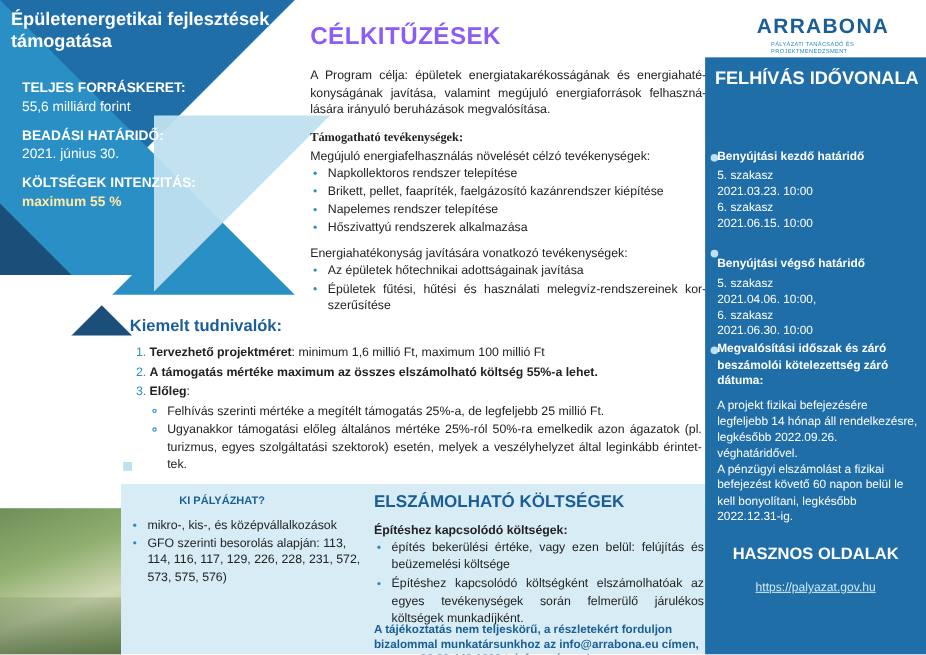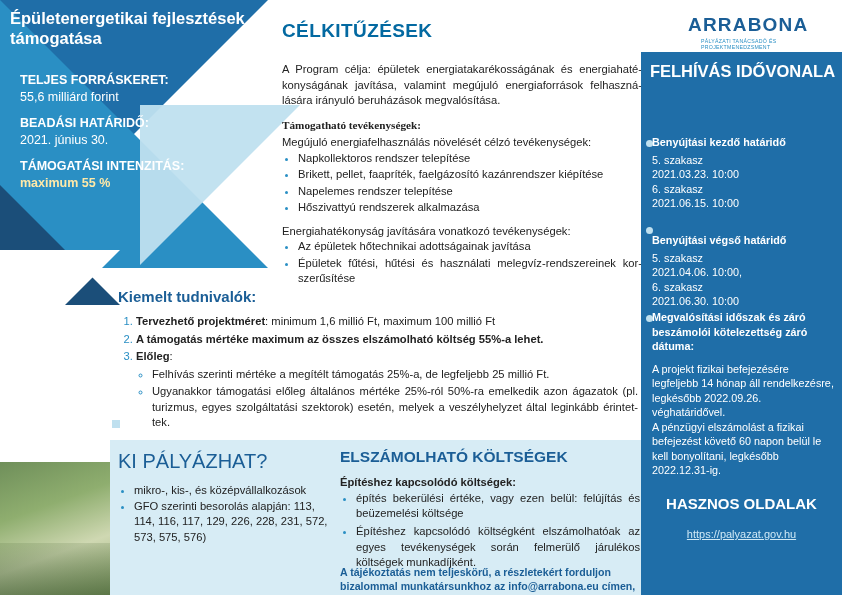--- a/index.html
+++ b/index.html
@@ -70,21 +70,21 @@
     position: absolute; left: 20px; top: 72px; width: 240px;
     color: #ffffff; font-size: 12.5px; line-height: 17px;
   }
   .left-facts .lbl { font-weight: bold; color:#ffffff; }
   .left-facts .blk { margin-bottom: 9px; }
   .left-facts .val-hi { color: #ffe9a8; font-weight: bold; }
 
   
   .goals-title {
     position: absolute; left: 282px; top: 20px;
-    color: #0369a1; font-size: 19px; font-weight: bold; letter-spacing: .4px;
+    color: #8b5cf6; font-size: 22px; font-weight: bold; letter-spacing: .4px;
   }
   .goals-body {
     position: absolute; left: 282px; top: 62px; width: 360px;
     color: #222222; font-size: 11.2px; line-height: 15.5px; text-align: justify;
   }
   .goals-body p { margin-bottom: 9px; }
   .goals-body .sub { font-weight: bold; color:#222; margin-bottom: 2px; font-family: Liberation Serif, serif; }
   .goals-body ul { margin: 0 0 8px 16px; }
   .goals-body li { margin-bottom: 1px; }
   li::marker { color: #2a8fc4; }
@@ -103,21 +103,21 @@
   .dot-sq { position: absolute; left: 112px; top: 420px; width: 8px; height: 8px; background: #bfe0ef; }
 
   
   .bottom-band {
     position: absolute; left: 110px; top: 440px; width: 531px; height: 155px;
     background: #d7ecf5;
   }
   .col-ki {
     position: absolute; left: 118px; top: 450px; width: 212px;
   }
-  .col-ki h3 { color: #1b5e96; font-size: 20px; font-weight: normal; margin-bottom: 10px; }
+  .col-ki h3 { color: #1b5e96; font-size: 10px; font-weight: bold; margin-bottom: 10px; margin-left: 45px; }
   .col-ki ul { margin-left: 16px; font-size: 11.2px; color: #222; line-height: 15.5px; }
 
   .col-els {
     position: absolute; left: 340px; top: 448px; width: 300px;
   }
   .col-els h3 { color: #1b5e96; font-size: 15.5px; font-weight: bold; margin-bottom: 10px; }
   .col-els .sub { font-weight: bold; font-size: 11.2px; color: #222; margin-bottom: 3px; }
   .col-els ul { margin-left: 16px; font-size: 11.2px; color: #222; line-height: 15.2px; text-align: justify;}
   .col-els ul li { margin-bottom: 3px; }
 
@@ -181,21 +181,21 @@
   <div class="left-facts">
     <div class="blk">
       <div class="lbl">TELJES FORRÁSKERET:</div>
       <div>55,6 milliárd forint</div>
     </div>
     <div class="blk">
       <div class="lbl">BEADÁSI HATÁRIDŐ:</div>
       <div>2021. június 30.</div>
     </div>
     <div class="blk">
-      <div class="lbl">TÁMOGATÁSI INTENZITÁS:</div>
+      <div class="lbl">KÖLTSÉGEK INTENZITÁS:</div>
       <div class="val-hi">maximum 55 %</div>
     </div>
   </div>
 
   <div class="goals-title">CÉLKITŰZÉSEK</div>
   <div class="goals-body">
     <p>A Program célja: épületek energiatakarékosságának és energiahaté­konyságának javítása, valamint megújuló energiaforrások felhaszná­lására irányuló beruházások megvalósítása.</p>
     <div class="sub">Támogatható tevékenységek:</div>
     <div>Megújuló energiafelhasználás növelését célzó tevékenységek:</div>
     <ul>

